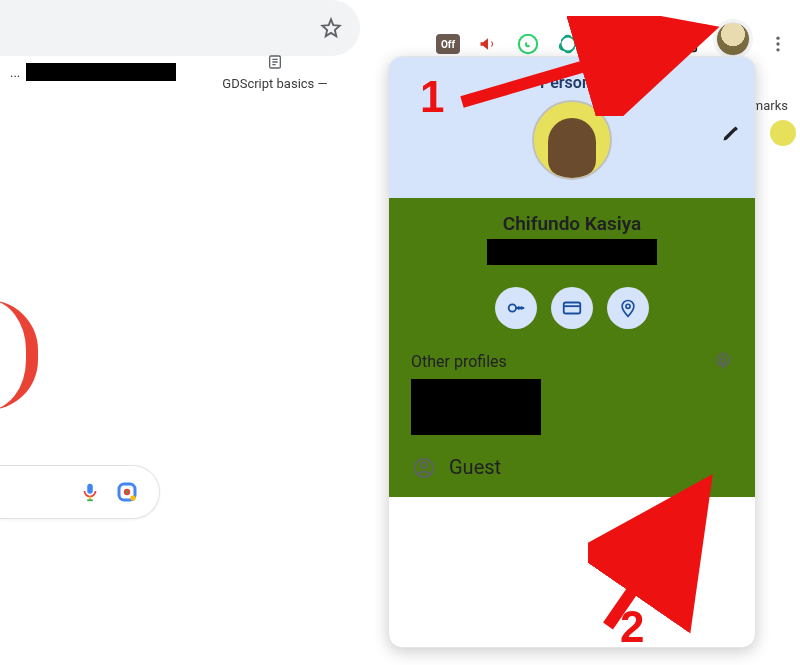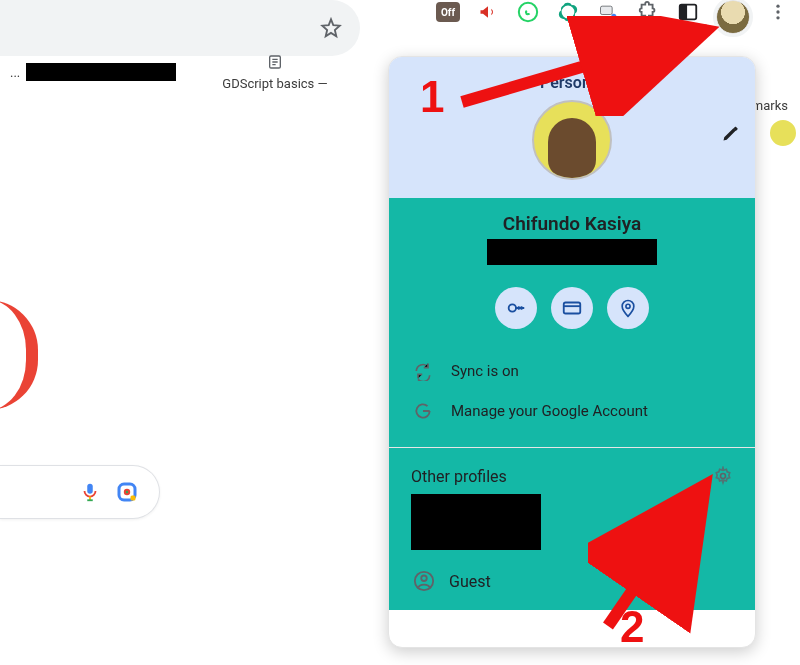--- a/index.html
+++ b/index.html
@@ -6,21 +6,21 @@
   html,body { margin:0; padding:0; width:800px; height:665px; background:#fff; overflow:hidden; }
 
   
   .omnibox {
     position:absolute; left:0; top:0; width:360px; height:56px;
     background:#f1f3f4; border-radius:0 28px 28px 0;
     display:flex; align-items:center; justify-content:flex-end; padding-right:18px;
   }
   .toolbar {
     position:absolute; left:360px; right:0; top:0; height:56px;
-    display:flex; align-items:flex-start; justify-content:flex-end; gap:16px;
+    display:flex; align-items:flex-end; justify-content:flex-end; gap:16px;
     padding:0 10px 0 30px;
   }
   .ext-icon { width:24px; height:24px; display:flex; align-items:center; justify-content:center; }
   .ext-off { width:32px; height:20px; border-radius:4px; background:#6b5a50; color:#fff; font-size:10px; font-weight:700; display:flex;align-items:center;justify-content:center; }
   .profile-btn {
     width:34px; height:34px; border-radius:50%; border:1px solid #e3e3e3;
     background: radial-gradient(circle at 50% 35%, #e9dbb0 0 45%, #7b6b40 46% 100%);
     outline:3px solid #f1f3f4;
   }
 
@@ -59,35 +59,35 @@
   }
   .card-header .edit {
     position:absolute; right:14px; top:66px;
   }
   .avatar-lg {
     width:80px; height:80px; border-radius:50%; margin:8px auto 0;
     background:#e7e05a; border:2px solid #c0c0c0; overflow:hidden;
     display:flex; align-items:flex-end; justify-content:center;
   }
   .avatar-lg .face { width:48px; height:60px; background:#6b4b2e; border-radius:24px 24px 18px 18px; }
-  .card-body { background:#14b8a6; padding:14px 0 0; text-align:center; }
+  .card-body { background:#4d7c0f; padding:14px 0 0; text-align:center; }
   .display-name { font-size:19px; font-weight:600; color:#202124; }
   .redact2 { width:170px; height:26px; background:#000; margin:4px auto 0; }
   .chips { display:flex; gap:14px; justify-content:center; margin:22px 0 4px; }
   .chip {
     width:42px; height:42px; border-radius:50%; background:#d6e4fb;
     display:flex; align-items:center; justify-content:center;
   }
   .menu-list { padding:18px 20px 16px; border-bottom:1px solid #e6e6e6; }
   .menu-item { display:flex; align-items:center; gap:18px; padding:10px 4px; color:#202124; font-size:15px; }
 
   .section-title { font-size:16px; font-weight:400; color:#202124; padding:18px 22px 8px; display:flex; align-items:center; justify-content:space-between; }
   .profiles { padding:0 22px 10px; }
   .redact3 { width:130px; height:56px; background:#000; margin-bottom:12px; }
-  .pf-row { display:flex; align-items:center; gap:14px; padding:8px 2px; color:#202124; font-size:16px; }
+  .pf-row { display:flex; align-items:flex-end; gap:14px; padding:8px 2px; color:#202124; font-size:20px; }
 
   
   .peek-avatar {
     position:absolute; right:2px; top:118px; width:30px; height:30px; border-radius:50%;
     background:#e7e05a; border:2px solid #fff; overflow:hidden;
   }
 
   
   .anno-num {
     position:absolute; color:#e11; font-weight:900; font-size:44px;
@@ -224,35 +224,20 @@
           </svg>
       </span>
       <span class="chip" title="Addresses">
         <svg width="20" height="22" viewBox="0 0 24 24">
             <path fill="none" stroke="#1a4fa0" stroke-width="2" d="M12 22s7-7.2 7-12a7 7 0 1 0-14 0c0 4.8 7 12 7 12z"></path>
             <circle cx="12" cy="10" r="2.5" fill="none" stroke="#1a4fa0" stroke-width="2"></circle>
           </svg>
       </span>
     </div>
 
-    <div class="menu-list">
-      <div class="menu-item">
-        <svg width="20" height="20" viewBox="0 0 24 24">
-            <path fill="none" stroke="#5f6368" stroke-width="2" d="M4 12a8 8 0 0 1 14-5m2 10a8 8 0 0 1-14 5"></path>
-            <path stroke="#5f6368" stroke-width="2" d="M18 3v5h-5M6 21v-5h5"></path>
-          </svg>
-        <span>Sync is on</span>
-      </div>
-      <div class="menu-item">
-        <svg width="20" height="20" viewBox="0 0 24 24">
-            <path fill="none" stroke="#5f6368" stroke-width="2.2" d="M20 12a8 8 0 1 1-2.6-5.9M12 12h8"></path>
-          </svg>
-        <span>Manage your Google Account</span>
-      </div>
-    </div>
 
     <div class="section-title">
       <span>Other profiles</span>
       <span title="Manage profiles">
         <svg width="20" height="20" viewBox="0 0 24 24">
             <circle cx="12" cy="12" r="3" fill="none" stroke="#5f6368" stroke-width="2"></circle>
             <path fill="none" stroke="#5f6368" stroke-width="2" d="m12 2 1 3 3-1 1 3 3 1-1 3 1 3-3 1-1 3-3-1-1 3-1-3-3 1-1-3-3-1 1-3-1-3 3-1 1-3 3 1z" opacity=".8"></path>
           </svg>
       </span>
     </div>

